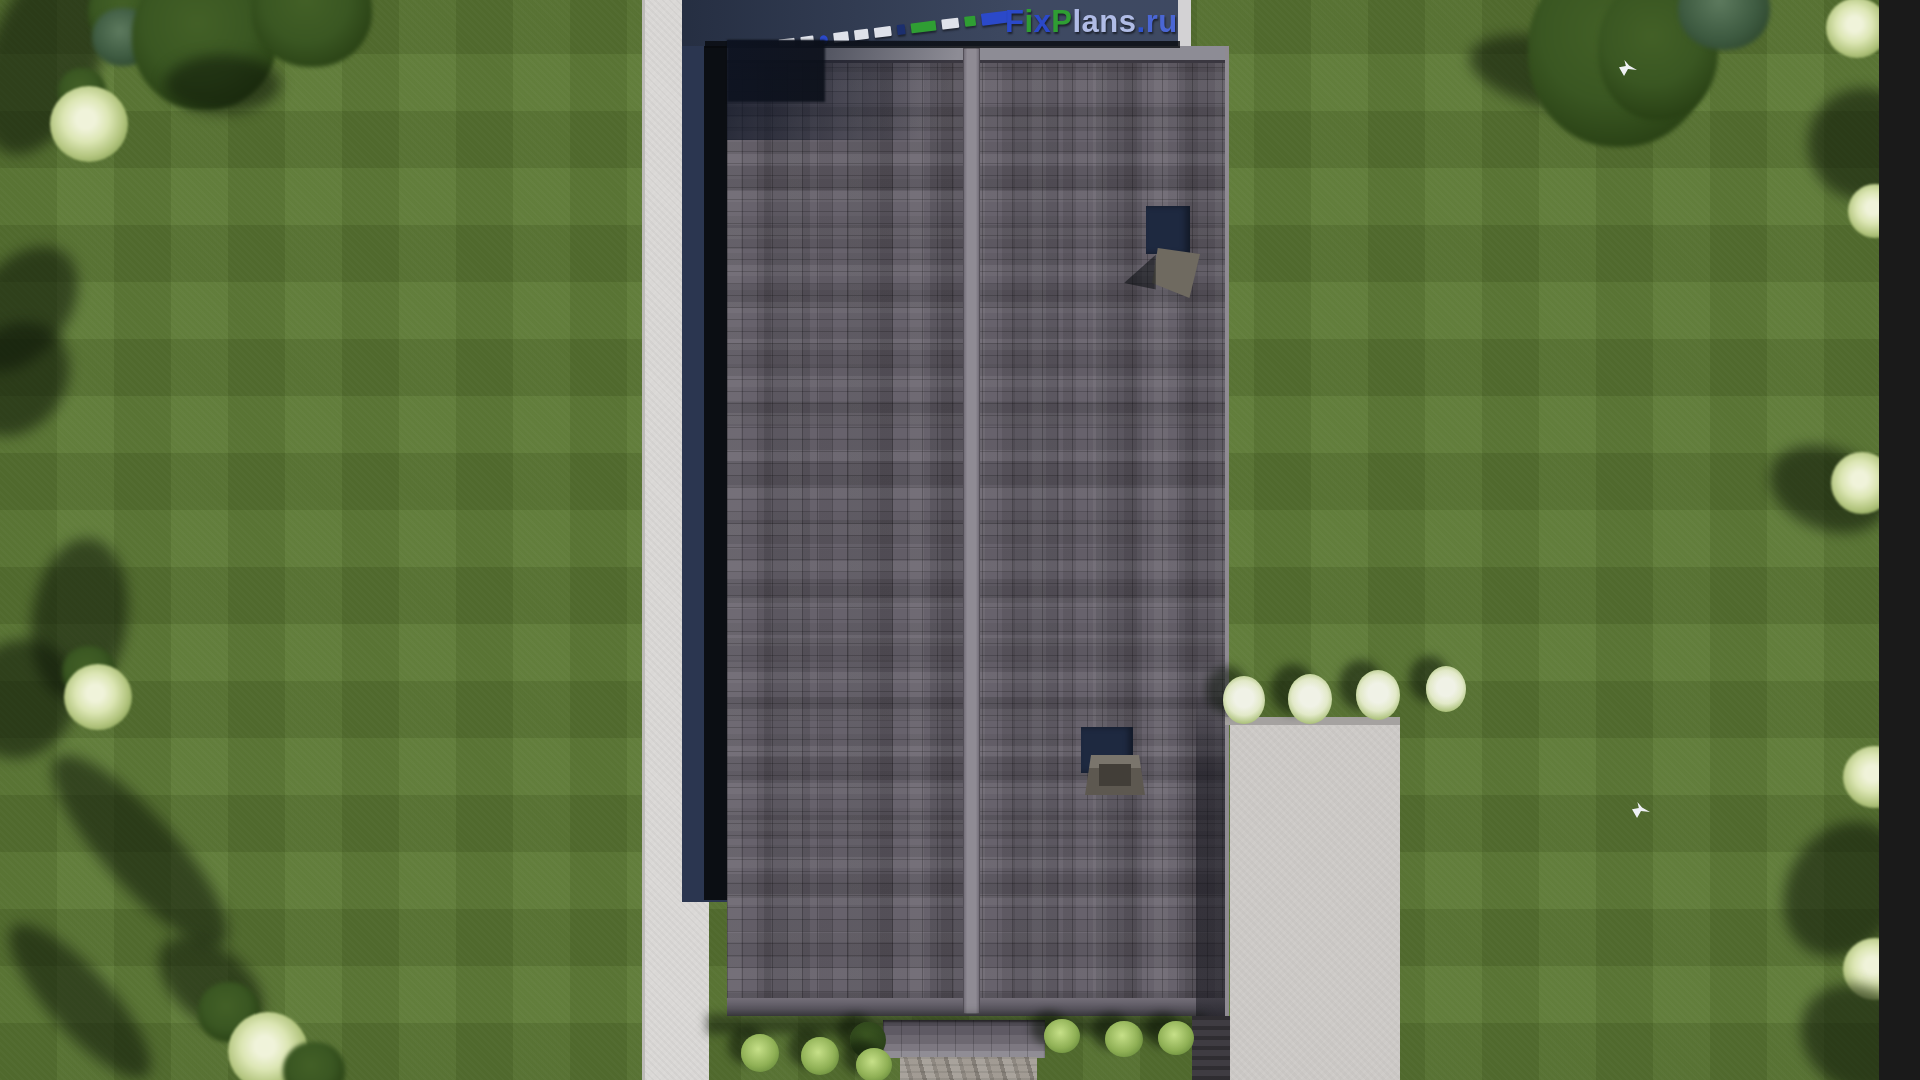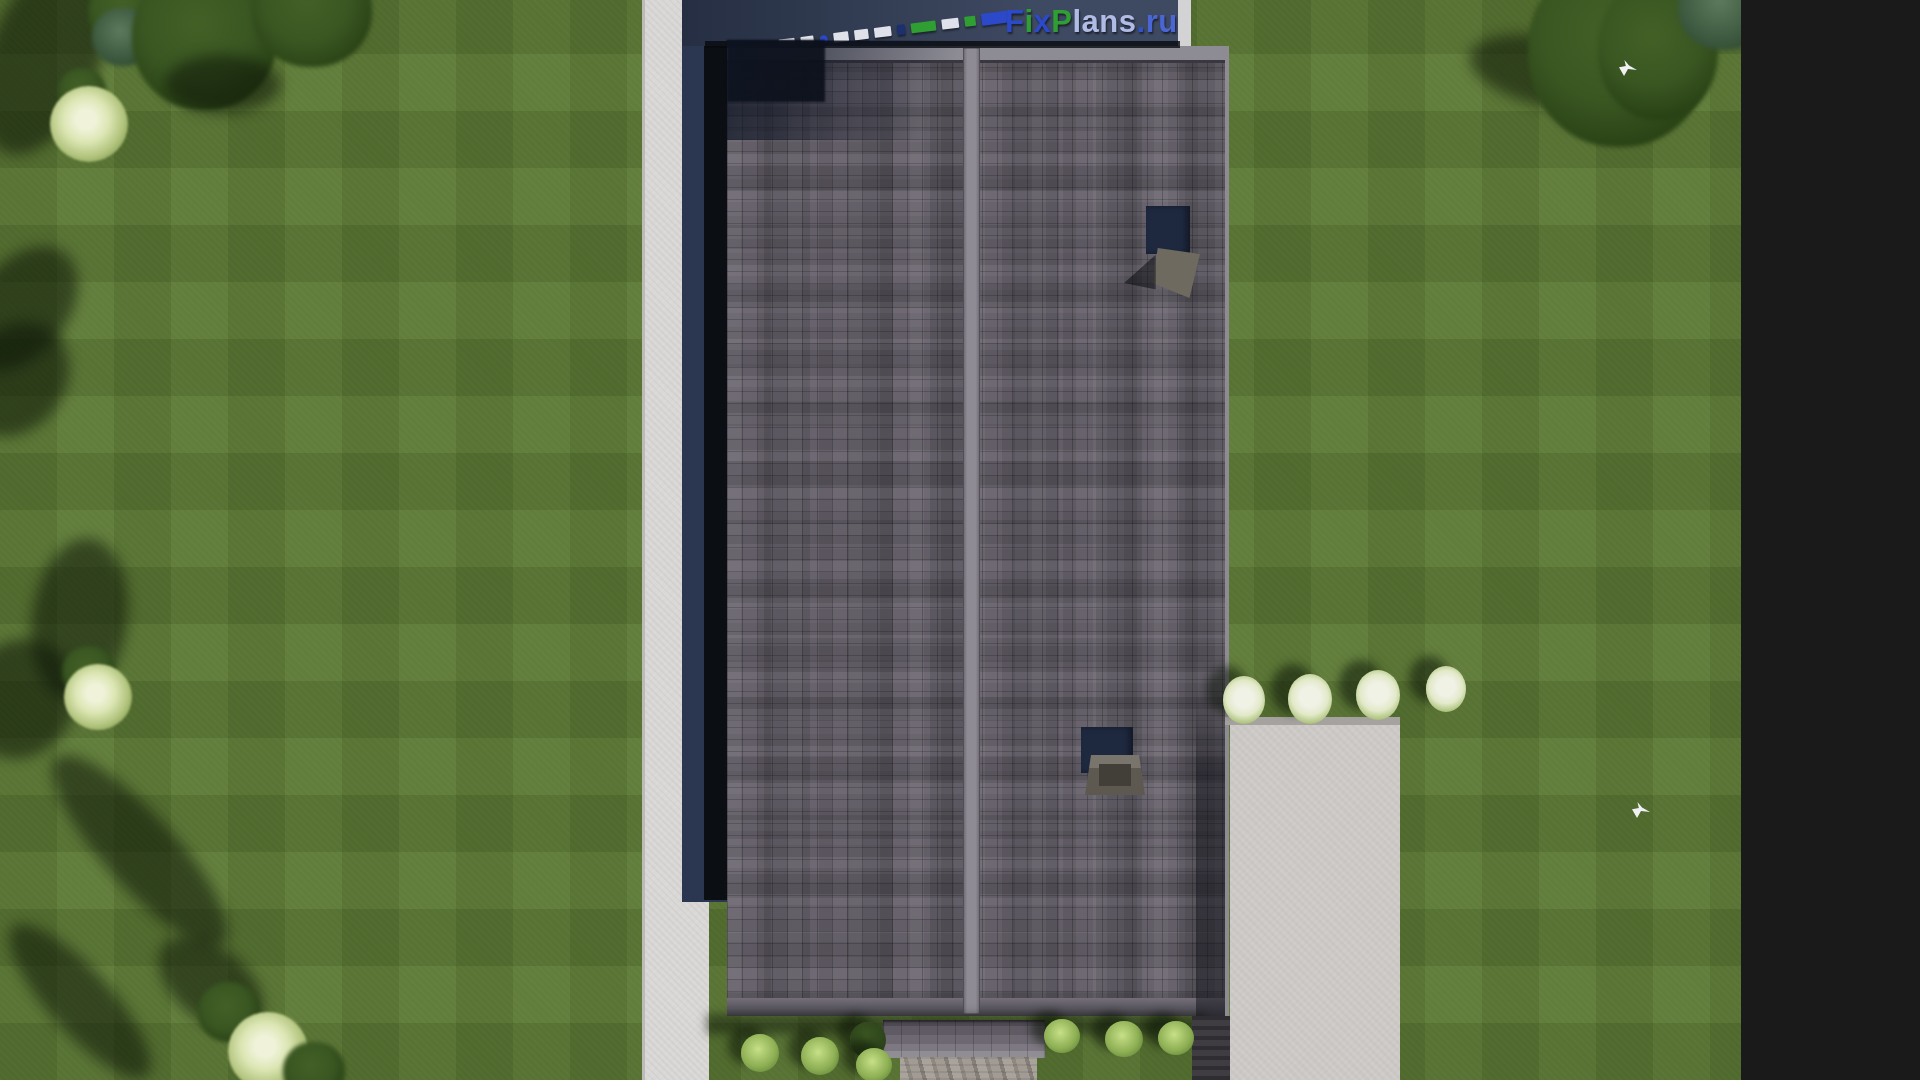--- a/index.html
+++ b/index.html
@@ -4,21 +4,21 @@
 <style>
   :root{
     --lawn:#5b7833; --sidewalk:#dad8d6; --terrace_navy:#323e58; --shadow_navy:#2b3650;
     --gap_black:#0b0e13; --roof_base:#615c66; --roof_ridge:#8f8b94; --roof_fascia:#8d8c95;
     --patio:#cdcac7; --stone:#c9c5c0; --chimney_navy:#1e2940; --chimney_cap:#6f6a60;
     --porch_dark:#4e4a53; --porch_light:#908d95; --bush:#8fb055; --bush_dark:#2c431a;
     --tree:#35521e; --tree_pale:#dce6b4; --flower:#f0f2e6; --bird:#eef0f4;
     --logo_blue:#2b49c9; --logo_green:#2f9e33; --logo_light:#b0bce6;
   }
   html,body{margin:0;padding:0;background:#1a1a1a;}
-  .stage{position:relative;width:1741px;height:1080px;overflow:hidden;
+  .stage{position:relative;width:1879px;height:1080px;overflow:hidden;
     font-family:"Liberation Sans", sans-serif;
     background-color:var(--lawn);
     background-image:
       repeating-linear-gradient(45deg, rgba(255,255,255,.02) 0 2px, transparent 2px 5px),
       repeating-linear-gradient(0deg, rgba(0,0,0,.07) 0 57px, rgba(255,255,255,.02) 57px 114px),
       repeating-linear-gradient(90deg, rgba(0,0,0,.06) 0 57px, rgba(255,255,255,.025) 57px 114px);
   }
   .abs{position:absolute;}
   .canopy{position:absolute;border-radius:48%;filter:blur(2px);
     background:radial-gradient(circle at 45% 40%, #52703078, #3a5722 45%, #22380f 92%);

